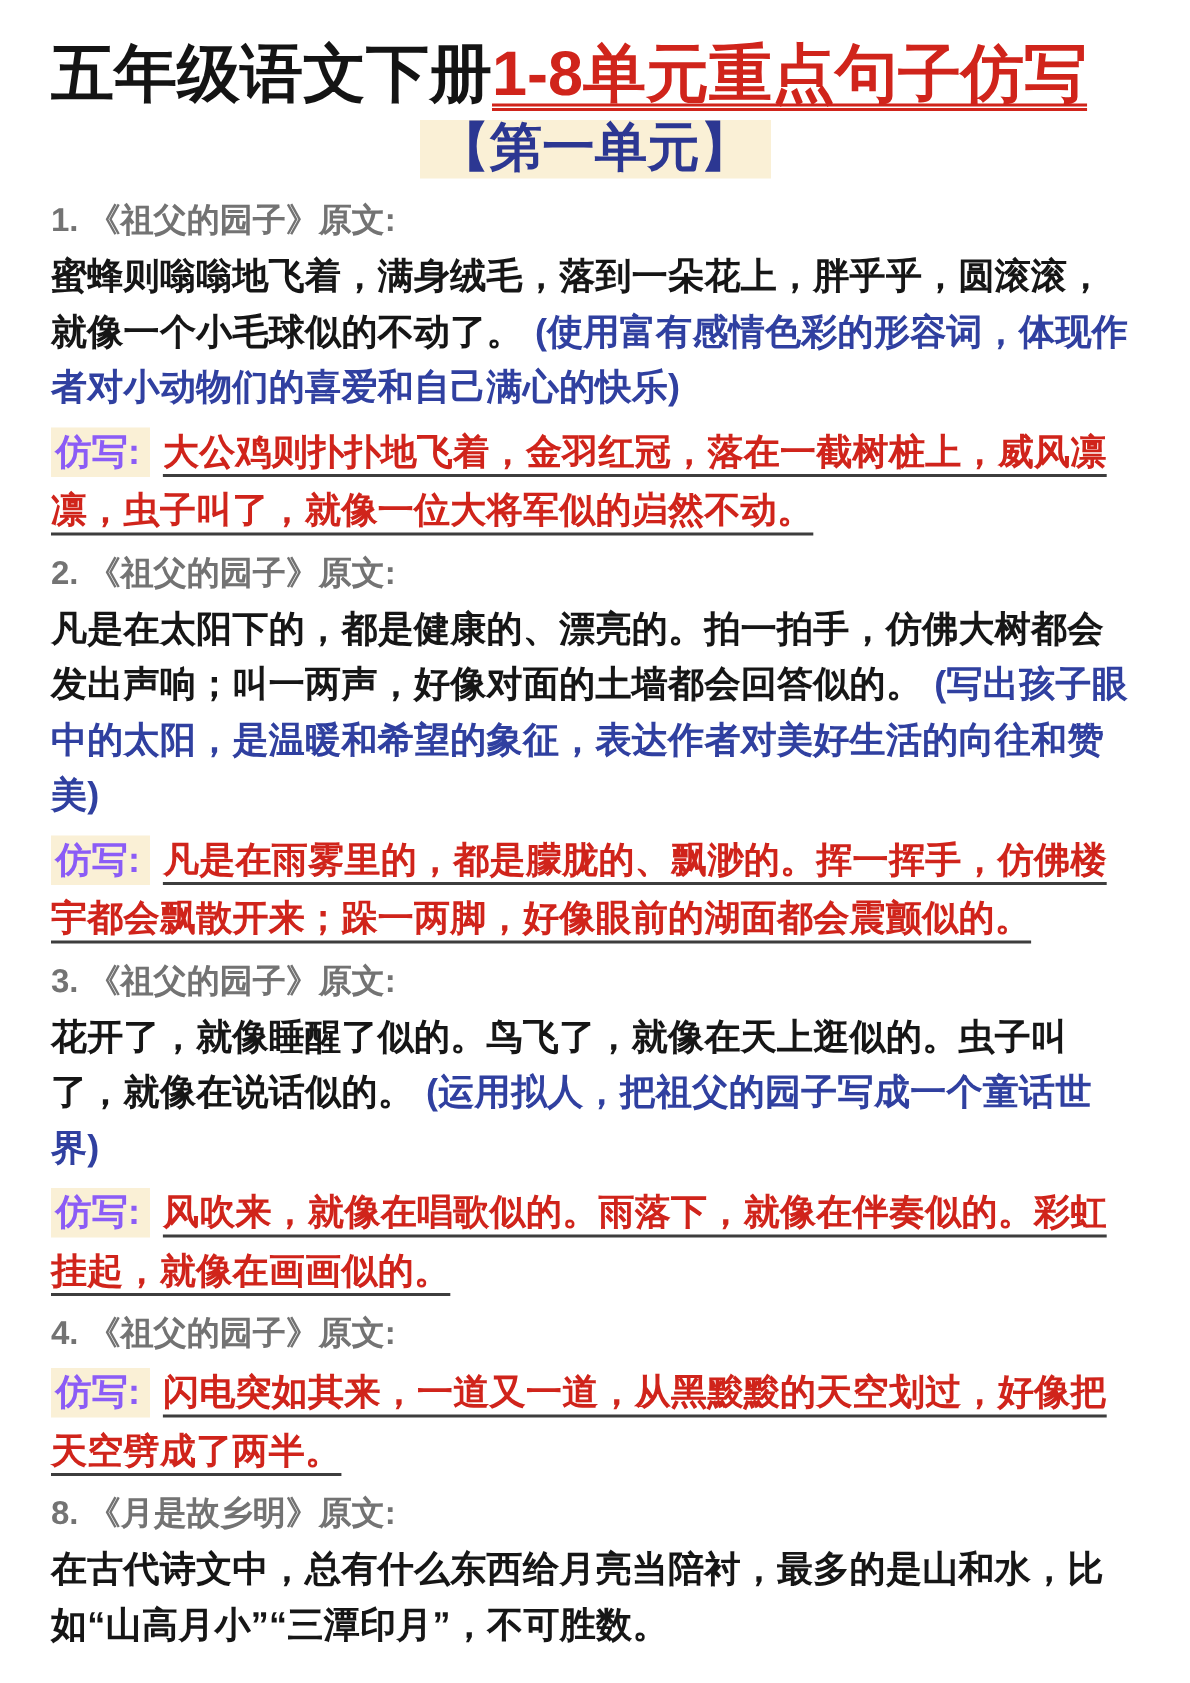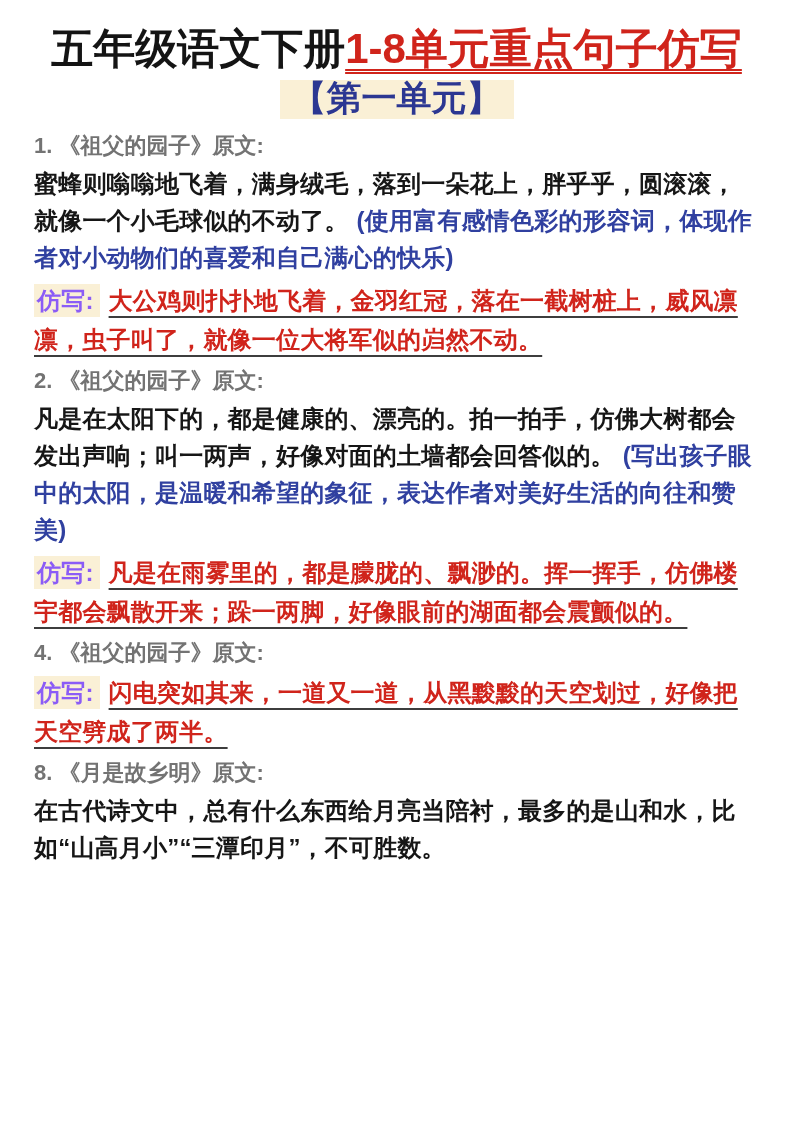--- a/index.html
+++ b/index.html
@@ -9,21 +9,20 @@
     overflow: hidden;
     font-family: "Liberation Sans", sans-serif;
     font-weight: 700;
     -webkit-font-smoothing: antialiased;
   }
   .page { padding: 22px 34px 0 34px; }
 
   
   .title {
     margin: 0 0 2px 0;
-    text-align: center;
     font-size: 42px;
     line-height: 54px;
     white-space: nowrap;
     font-weight: 900;
   }
   .title-black { color: #141414; }
   .title-red {
     color: #d0241b;
     text-decoration-line: underline;
     text-decoration-style: double;
@@ -97,20 +96,25 @@
     <p class="para"><span>蜜蜂则嗡嗡地飞着，满身绒毛，落到一朵花上，胖乎乎，圆滚滚，就像一个小毛球似的不动了。</span><span class="note">(使用富有感情色彩的形容词，体现作者对小动物们的喜爱和自己满心的快乐)</span></p>
     <p class="para fx"><span class="fx-label">仿写:</span><span class="fx-text">大公鸡则扑扑地飞着，金羽红冠，落在一截树桩上，威风凛凛，虫子叫了，就像一位大将军似的岿然不动。</span></p>
   </section>
 
   <section class="item">
     <h2 class="item-heading">2. 《祖父的园子》原文:</h2>
     <p class="para"><span>凡是在太阳下的，都是健康的、漂亮的。拍一拍手，仿佛大树都会发出声响；叫一两声，好像对面的土墙都会回答似的。</span><span class="note">(写出孩子眼中的太阳，是温暖和希望的象征，表达作者对美好生活的向往和赞美)</span></p>
     <p class="para fx"><span class="fx-label">仿写:</span><span class="fx-text">凡是在雨雾里的，都是朦胧的、飘渺的。挥一挥手，仿佛楼宇都会飘散开来；跺一两脚，好像眼前的湖面都会震颤似的。</span></p>
   </section>
 
+  <section class="item">
+    <h2 class="item-heading">3. 《祖父的园子》原文:</h2>
+    <p class="para"><span>花开了，就像睡醒了似的。鸟飞了，就像在天上逛似的。虫子叫了，就像在说话似的。</span><span class="note">(运用拟人，把祖父的园子写成一个童话世界)</span></p>
+    <p class="para fx"><span class="fx-label">仿写:</span><span class="fx-text">风吹来，就像在唱歌似的。雨落下，就像在伴奏似的。彩虹挂起，就像在画画似的。</span></p>
+  </section>
 
   <section class="item">
     <h2 class="item-heading">4. 《祖父的园子》原文:</h2>
     <p class="para fx"><span class="fx-label">仿写:</span><span class="fx-text">闪电突如其来，一道又一道，从黑黢黢的天空划过，好像把天空劈成了两半。</span></p>
   </section>
 
   <section class="item">
     <h2 class="item-heading">8. 《月是故乡明》原文:</h2>
     <p class="para"><span>在古代诗文中，总有什么东西给月亮当陪衬，最多的是山和水，比如“山高月小”“三潭印月”，不可胜数。</span></p>
   </section>

